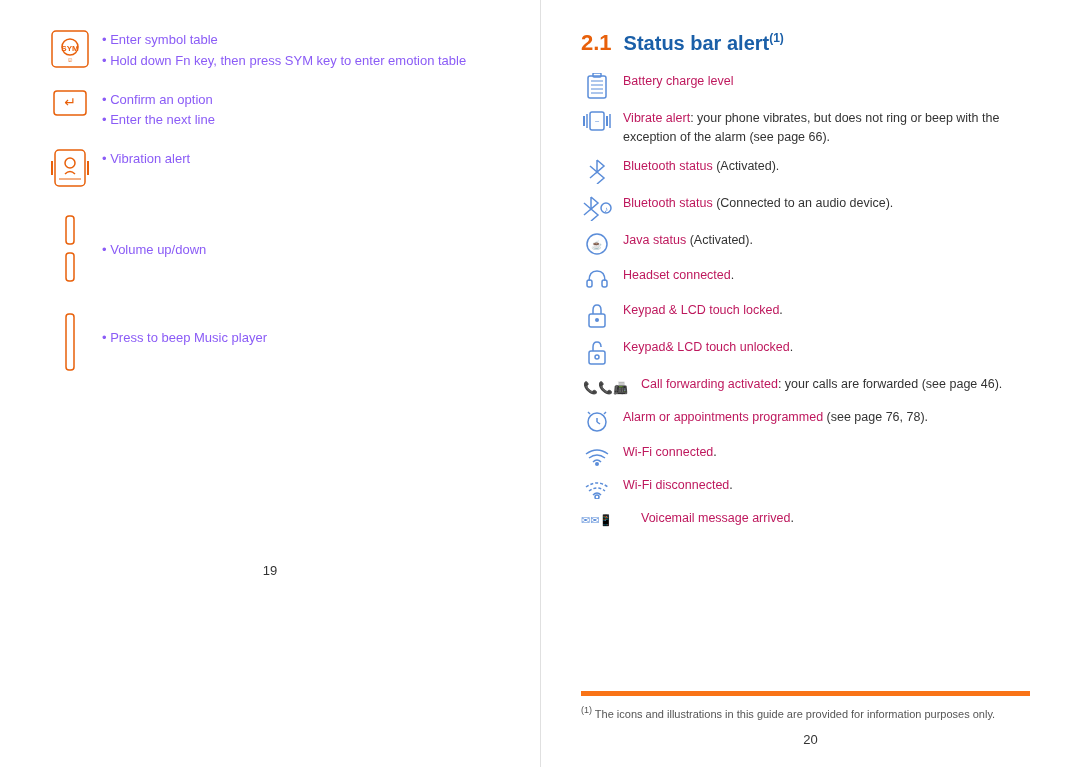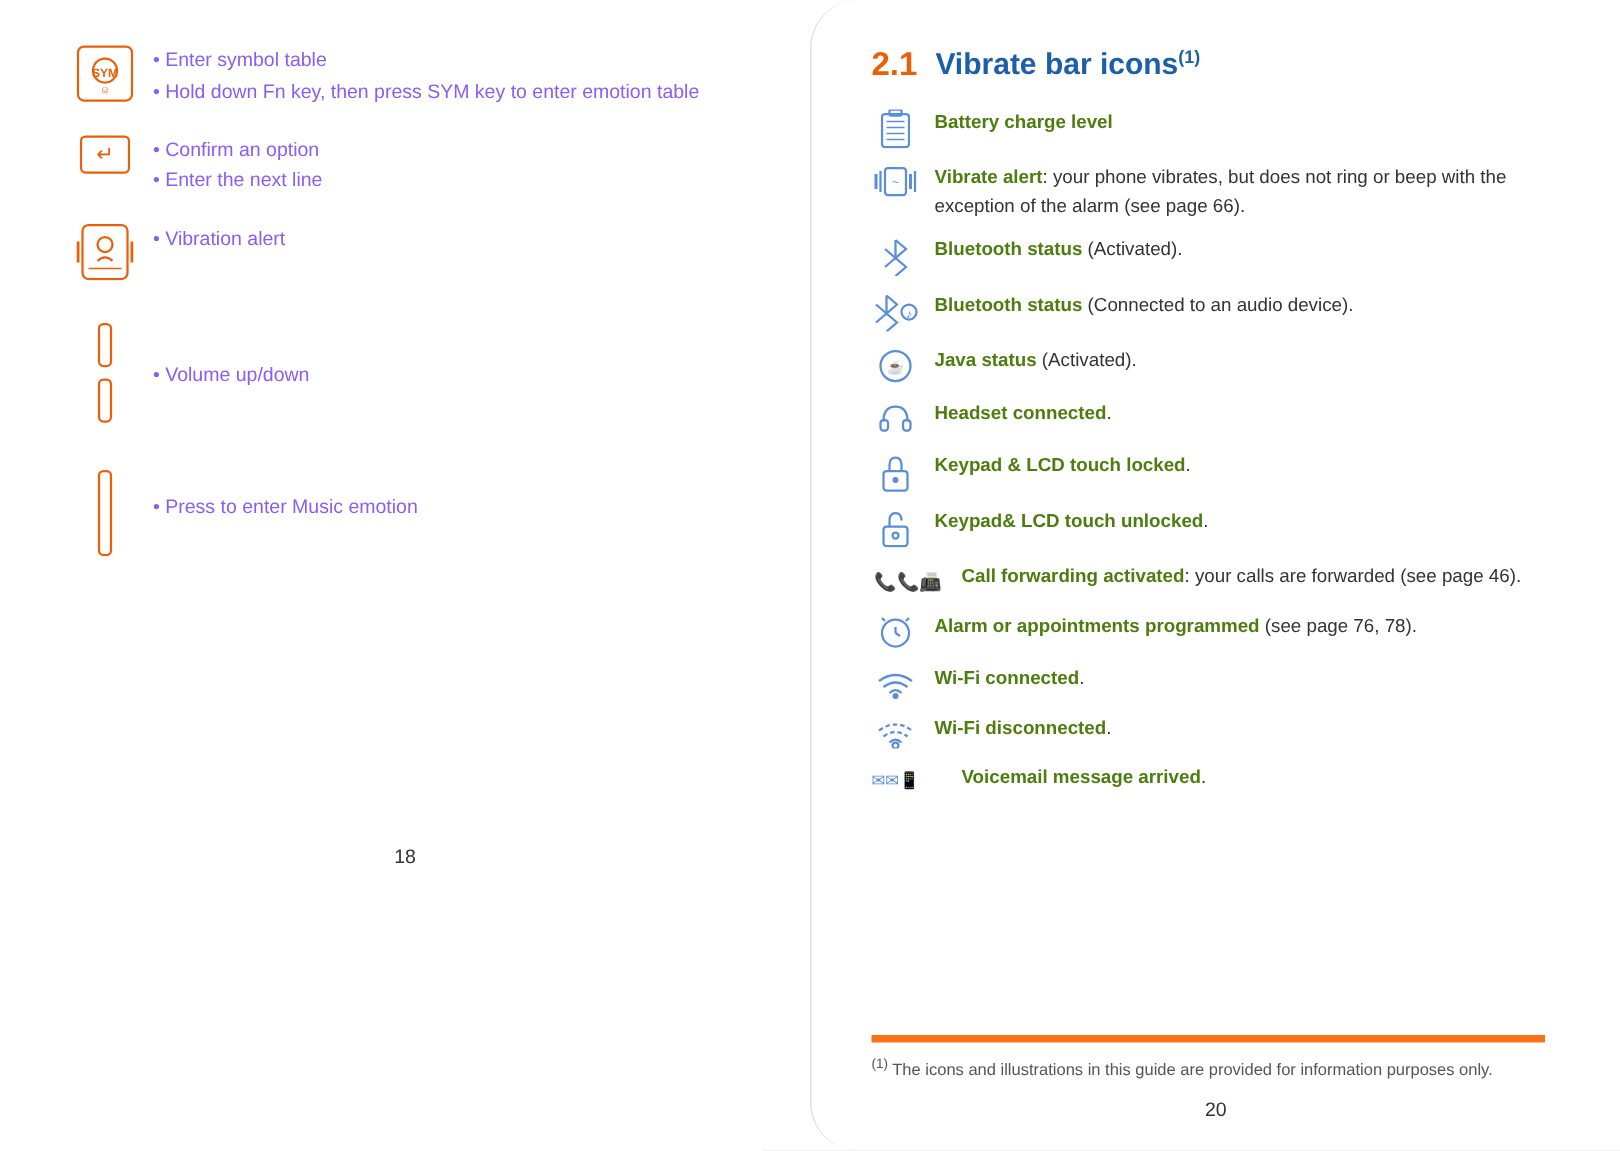--- a/index.html
+++ b/index.html
@@ -22,21 +22,20 @@
       flex-direction: column;
       gap: 18px;
     }
 
     .right-page {
       width: 540px;
       height: 767px;
       padding: 30px 50px 30px 40px;
       position: relative;
       border-left: 1px solid #e0e0e0;
-      border-radius: 32px;
     }
 
     .page-number {
       position: absolute;
       bottom: 20px;
       font-size: 13px;
       color: #333;
       font-family: Arial, Helvetica, sans-serif;
     }
     .left-page .page-number { left: 50%; transform: translateX(-50%); }
@@ -115,22 +114,22 @@
     }
 
     .status-text {
       font-size: 12.5px;
       color: #333;
       line-height: 1.5;
       font-family: Arial, Helvetica, sans-serif;
     }
 
     .status-text .bold-blue {
-      color: #4d7c0f;
-      font-weight: bold;
+      color: #be185d;
+      font-weight: normal;
     }
 
     .footnote {
       position: absolute;
       bottom: 45px;
       left: 40px;
       right: 50px;
       font-size: 11px;
       color: #555;
       line-height: 1.5;
@@ -207,32 +206,32 @@
     </ul>
   </div>
 
   <div class="left-item" style="margin-top: 10px;">
     <div class="icon-container">
       <svg width="16" height="58" viewBox="0 0 16 58">
         <rect x="4" y="1" width="8" height="56" rx="3" fill="none" stroke="#e8600a" stroke-width="1.5"></rect>
       </svg>
     </div>
     <ul class="bullet-list" style="margin-top: 15px;">
-      <li>Press to enter Music emotion</li>
+      <li>Press to beep Music player</li>
     </ul>
   </div>
 
-  <span class="page-number">18</span>
+  <span class="page-number">19</span>
 </div>
 
 <div class="right-page">
   <div class="section-header">
     <span class="section-number">2.1</span>
     <span class="section-title">
-      <span>Vibrate bar icons</span><sup style="font-size:12px;">(1)</sup>
+      <span>Status bar alert</span><sup style="font-size:12px;">(1)</sup>
     </span>
   </div>
 
   <div class="status-list">
 
     <div class="status-item">
       <div class="status-icon">
         <svg width="20" height="26" viewBox="0 0 20 26">
           <rect x="1" y="3" width="18" height="22" rx="2" fill="none" stroke="#5b8dd9" stroke-width="1.5"></rect>
           <rect x="6" y="0" width="8" height="4" rx="1" fill="none" stroke="#5b8dd9" stroke-width="1.5"></rect>

